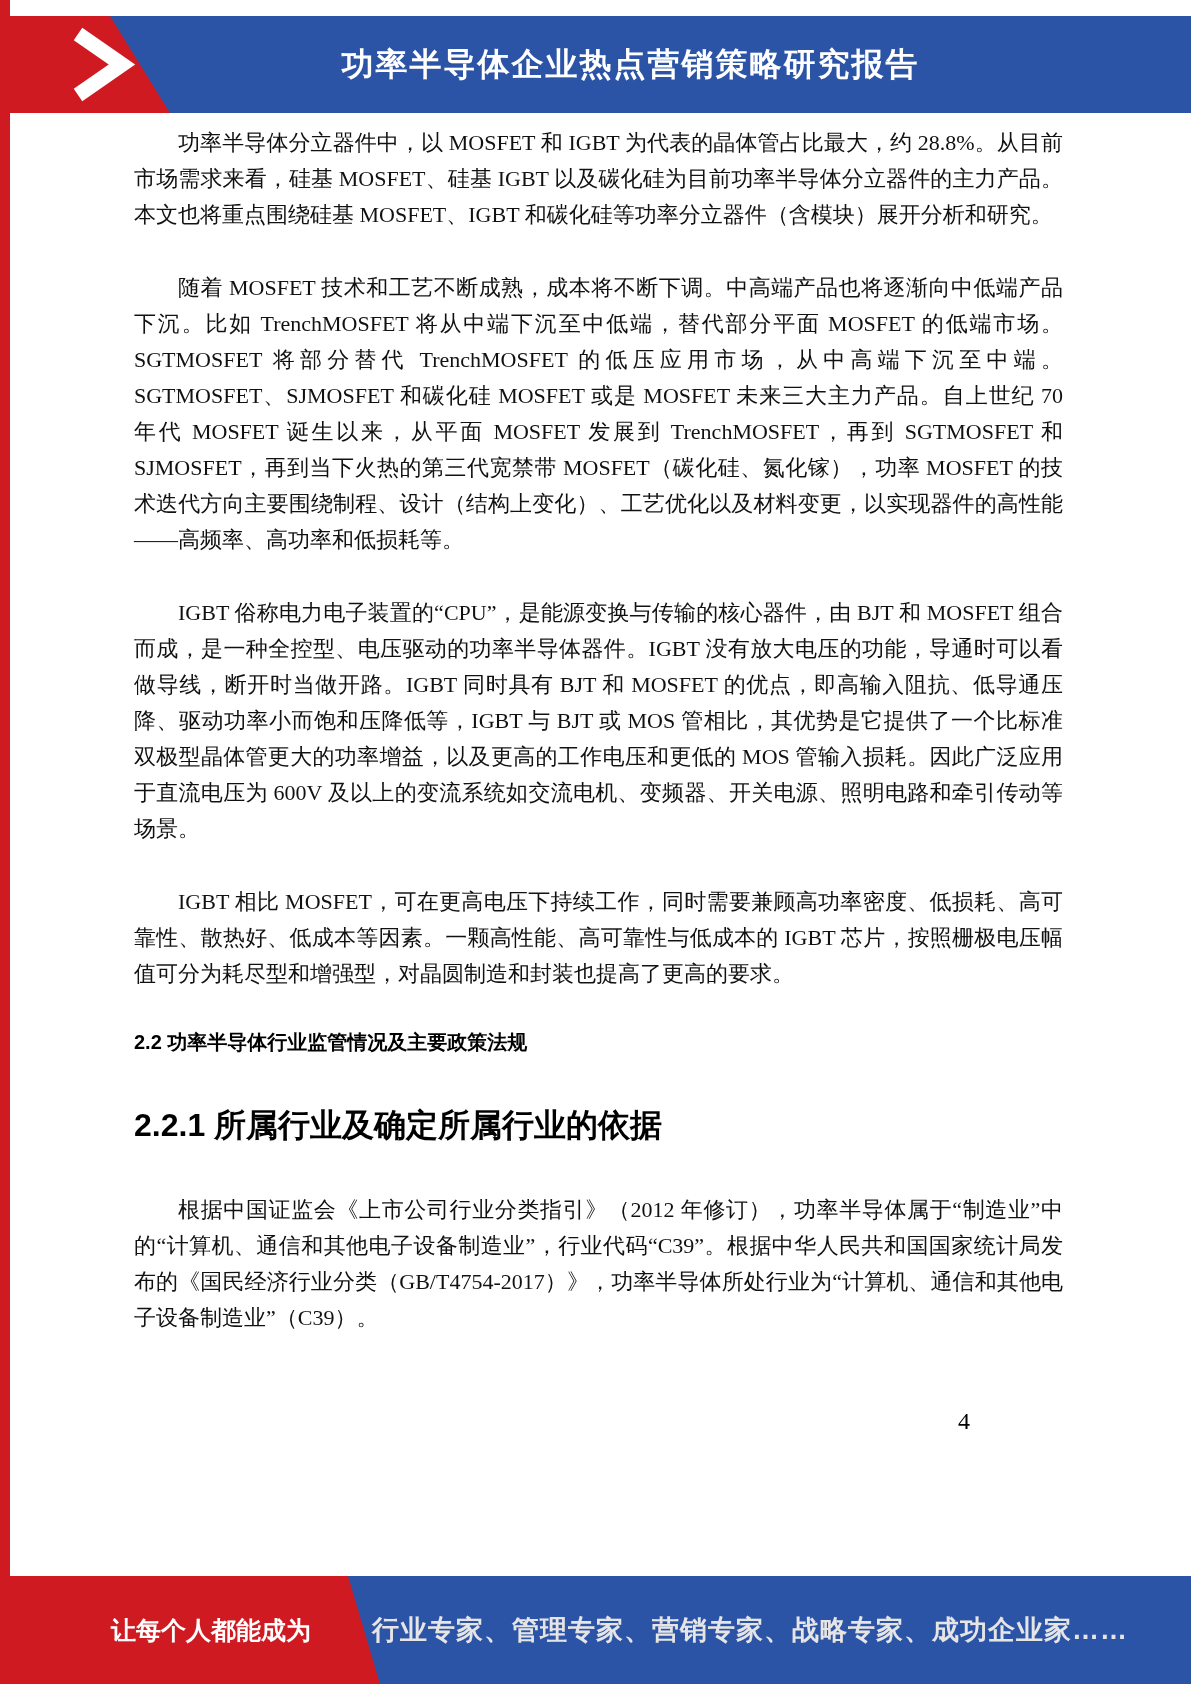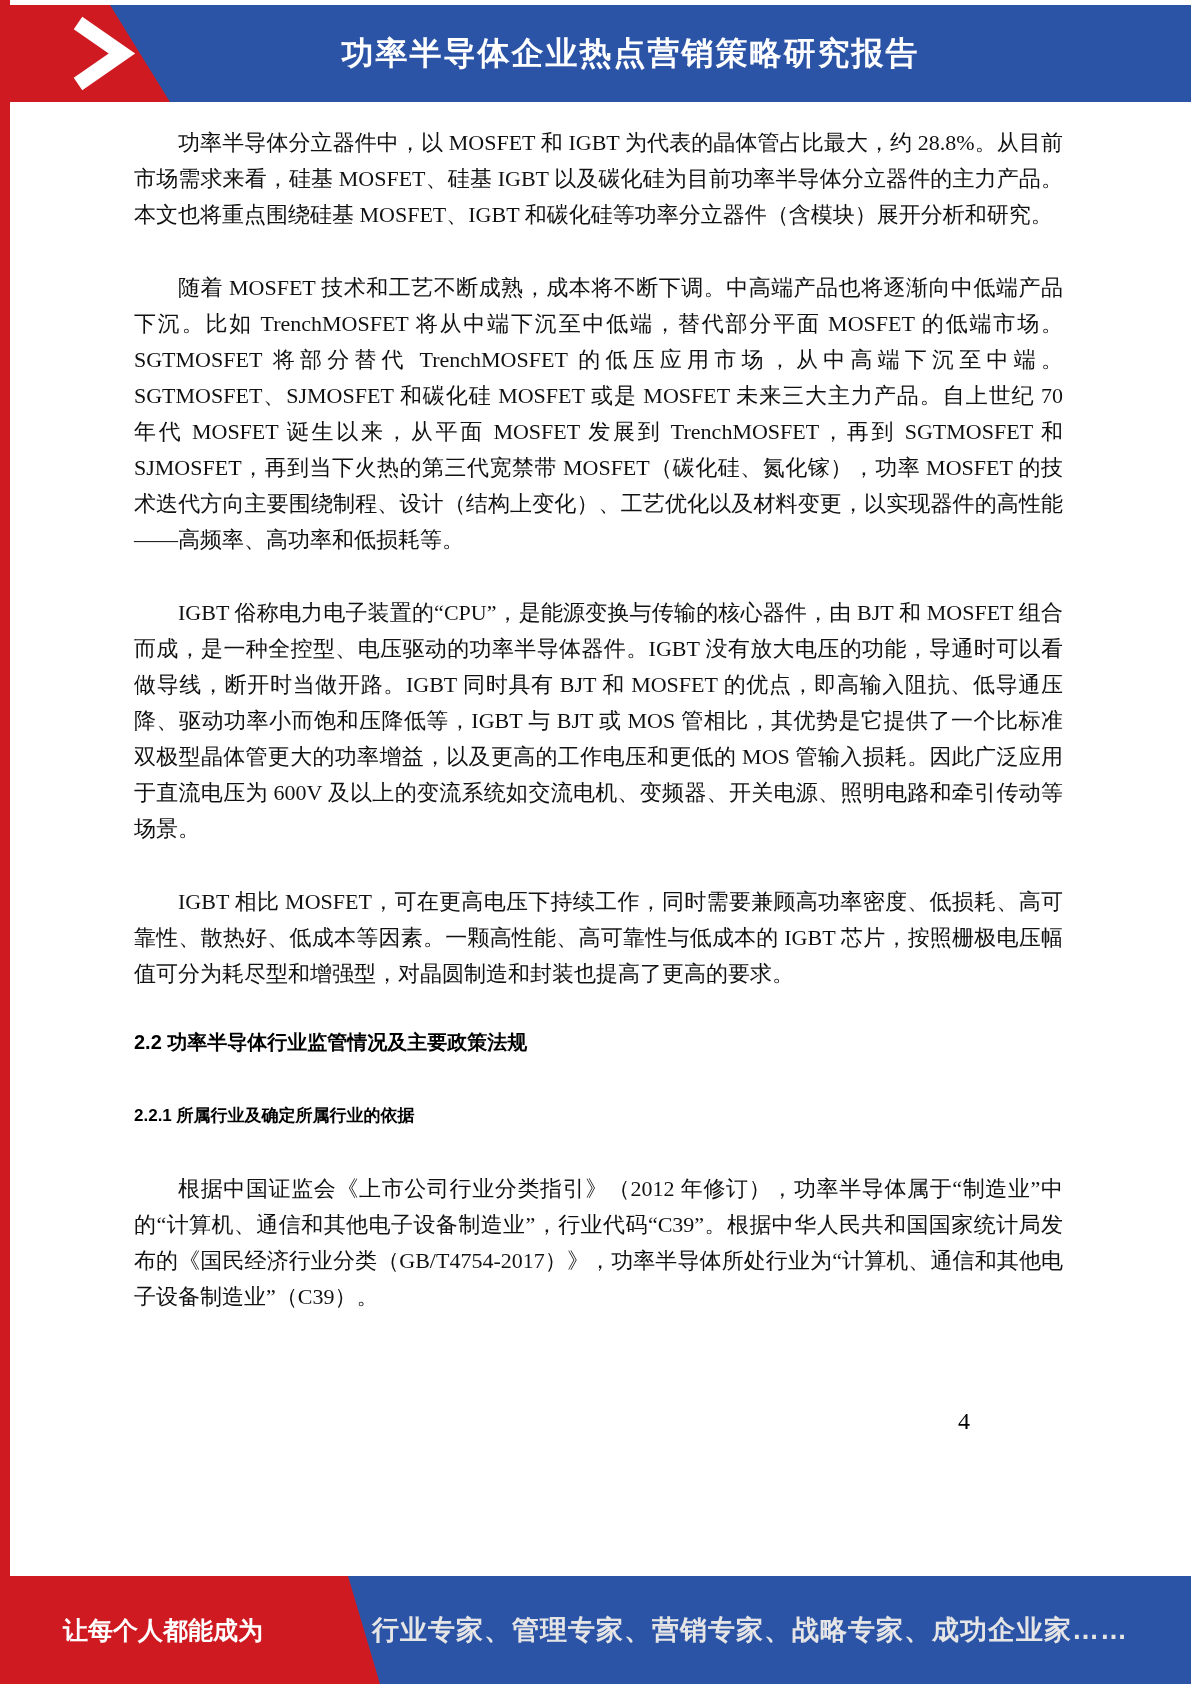--- a/index.html
+++ b/index.html
@@ -18,21 +18,21 @@
   .left-stripe {
     position: absolute;
     left: 0; top: 0; bottom: 0;
     width: 10px;
     background: #d01a21;
     z-index: 5;
   }
   
   .header {
     position: absolute;
-    left: 10px; top: 5px; right: 0;
+    left: 10px; top: 16px; right: 0;
     height: 97px;
     background: #2b53a6;
     display: flex;
     align-items: center;
     justify-content: center;
   }
   .emblem {
     position: absolute;
     left: 0; top: 0;
     width: 160px; height: 97px;
@@ -62,21 +62,21 @@
   }
   .content h2 {
     font-family: "Liberation Sans", "DejaVu Sans", sans-serif;
     font-size: 20px;
     font-weight: bold;
     color: #000000;
     margin: 20px 0 48px 0;
   }
   .content h3 {
     font-family: "Liberation Sans", "DejaVu Sans", sans-serif;
-    font-size: 17px;
+    font-size: 32px;
     font-weight: bold;
     color: #000000;
     margin: 0 0 44px 0;
   }
   .page-number {
     position: absolute;
     left: 958px;
     top: 1408px;
     font-size: 24px;
     font-family: "Liberation Serif", "DejaVu Serif", serif;
@@ -97,21 +97,21 @@
     background: #d01a21;
     clip-path: polygon(0 0, 87% 0, 95% 100%, 0 100%);
     display: flex;
     align-items: center;
   }
   .footer-left-text {
     font-family: "Liberation Sans", "DejaVu Sans", sans-serif;
     font-size: 25px;
     font-weight: bold;
     color: #ffffff;
-    margin-left: 63px;
+    margin-left: 111px;
     white-space: nowrap;
   }
   .footer-right-text {
     position: absolute;
     left: 372px;
     top: 50%;
     transform: translateY(-50%);
     font-family: "Liberation Sans", "DejaVu Sans", sans-serif;
     font-size: 27px;
     font-weight: bold;

